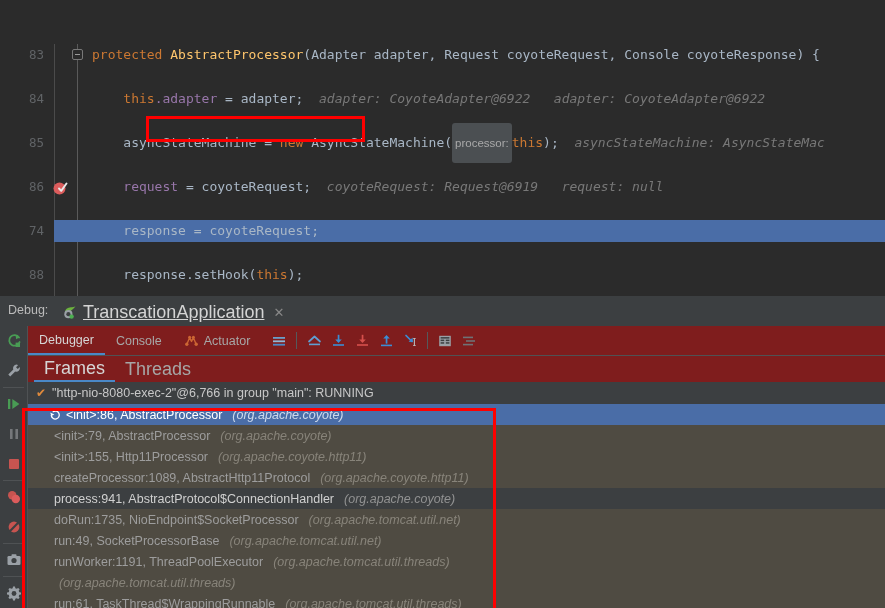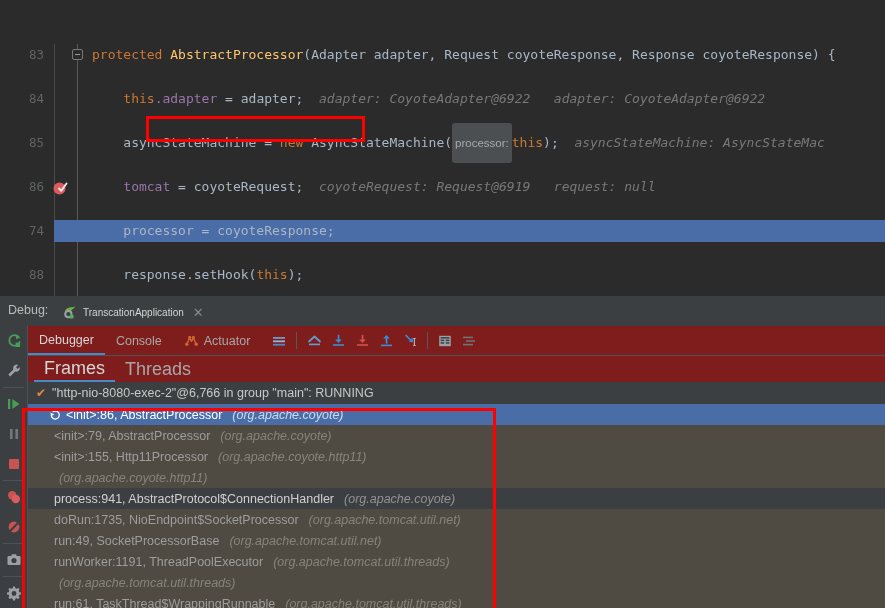--- a/index.html
+++ b/index.html
@@ -87,21 +87,21 @@
     position: relative; height: 30px; background: #3c3f41;
   }
   .dbg-label {
     position: absolute; left: 8px; top: 7px; font-size: 12.5px; color: #bbbbbb;
   }
   #run-tab {
     position: absolute; left: 58px; top: 2px; height: 28px;
     display: flex; align-items: center; gap: 5px;
     border-bottom: 2px solid #4a88c7; padding: 0 8px 0 4px;
   }
-  #run-tab .tabname { font-size: 10px; color: #d4d4d4; }
+  #run-tab .tabname { font-size: 18px; color: #d4d4d4; text-decoration: underline; }
   .tab-close {
     color: #888888; font-size: 13px; line-height: 1; margin-left: 4px;
   }
 
   #toolwin {
     position: absolute; left: 0; top: 30px; right: 0; bottom: 0;
   }
   #left-rail {
     position: absolute; left: 0; top: 0; width: 27px; bottom: 0;
     background: #3c3f41;
@@ -169,46 +169,46 @@
 
 <div id="app">
 
   <div id="editor">
     <div class="gutter-strip"></div>
     <div class="fold-rail"></div>
 
     <div class="code-line" style="top:0">
       <div class="ln">83</div>
       <div class="fold-mark"></div>
-      <div class="code-text"><span class="kw">protected</span> <span class="cls">AbstractProcessor</span><span class="pln">(Adapter adapter, Request coyoteResponse, Response coyoteResponse) {</span></div>
+      <div class="code-text"><span class="kw">protected</span> <span class="cls">AbstractProcessor</span><span class="pln">(Adapter adapter, Request coyoteRequest, Console coyoteResponse) {</span></div>
     </div>
 
     <div class="code-line" style="top:22px">
       <div class="ln">84</div>
       <div class="code-text">    <span class="kw">this</span><span class="fld">.adapter</span><span class="pln"> = adapter;</span>  <span class="hint">adapter: CoyoteAdapter@6922</span>   <span class="hint">adapter: CoyoteAdapter@6922</span></div>
     </div>
 
     <div class="code-line" style="top:44px">
       <div class="ln">85</div>
       <div class="code-text">    <span class="pln">asyncStateMachine</span><span class="pln"> = </span><span class="kw">new</span><span class="pln"> AsyncStateMachine(</span><span class="param-chip">processor:</span><span class="kw">this</span><span class="pln">);</span>  <span class="hint">asyncStateMachine: AsyncStateMac</span></div>
     </div>
 
     <div class="code-line" style="top:66px">
       <div class="hl-row"></div>
       <div class="ln">86</div>
       <svg class="bp-icon" viewBox="0 0 17 17">
         <circle cx="7.5" cy="9.5" r="6" fill="#db5c5c"></circle>
         <path d="M7 9.5 l2.2 2.4 L14.5 4.5" stroke="#e8e8e8" stroke-width="1.9" fill="none" stroke-linecap="round" stroke-linejoin="round"></path>
       </svg>
-      <div class="code-text">    <span class="fld">tomcat</span><span class="pln"> = coyoteRequest;</span>  <span class="hint">coyoteRequest: Request@6919</span>   <span class="hint">request: null</span></div>
+      <div class="code-text">    <span class="fld">request</span><span class="pln"> = coyoteRequest;</span>  <span class="hint">coyoteRequest: Request@6919</span>   <span class="hint">request: null</span></div>
     </div>
 
     <div class="code-line" style="top:88px">
       <div class="ln">74</div>
-      <div class="code-text">    <span class="pln">processor = coyoteResponse;</span></div>
+      <div class="code-text">    <span class="pln">response = coyoteRequest;</span></div>
     </div>
 
     <div class="code-line" style="top:110px">
       <div class="ln">88</div>
       <div class="code-text">    <span class="pln">response</span><span class="pln">.setHook(</span><span class="kw">this</span><span class="pln">);</span></div>
     </div>
 
   </div>
 
   <div class="redbox" id="redbox-code"></div>
@@ -413,20 +413,21 @@
             <span>&lt;init&gt;:79, AbstractProcessor</span>
             <span class="frame-pkg">(org.apache.coyote)</span>
           </div>
           <div class="frame-row lib">
             <span class="fr-ico"></span>
             <span>&lt;init&gt;:155, Http11Processor</span>
             <span class="frame-pkg">(org.apache.coyote.http11)</span>
           </div>
           <div class="frame-row lib">
             <span class="fr-ico"></span>
+            <span>createProcessor:1089, AbstractHttp11Protocol</span>
             <span class="frame-pkg">(org.apache.coyote.http11)</span>
           </div>
           <div class="frame-row user">
             <span class="fr-ico"></span>
             <span>process:941, AbstractProtocol$ConnectionHandler</span>
             <span class="frame-pkg">(org.apache.coyote)</span>
           </div>
           <div class="frame-row lib">
             <span class="fr-ico"></span>
             <span>doRun:1735, NioEndpoint$SocketProcessor</span>

